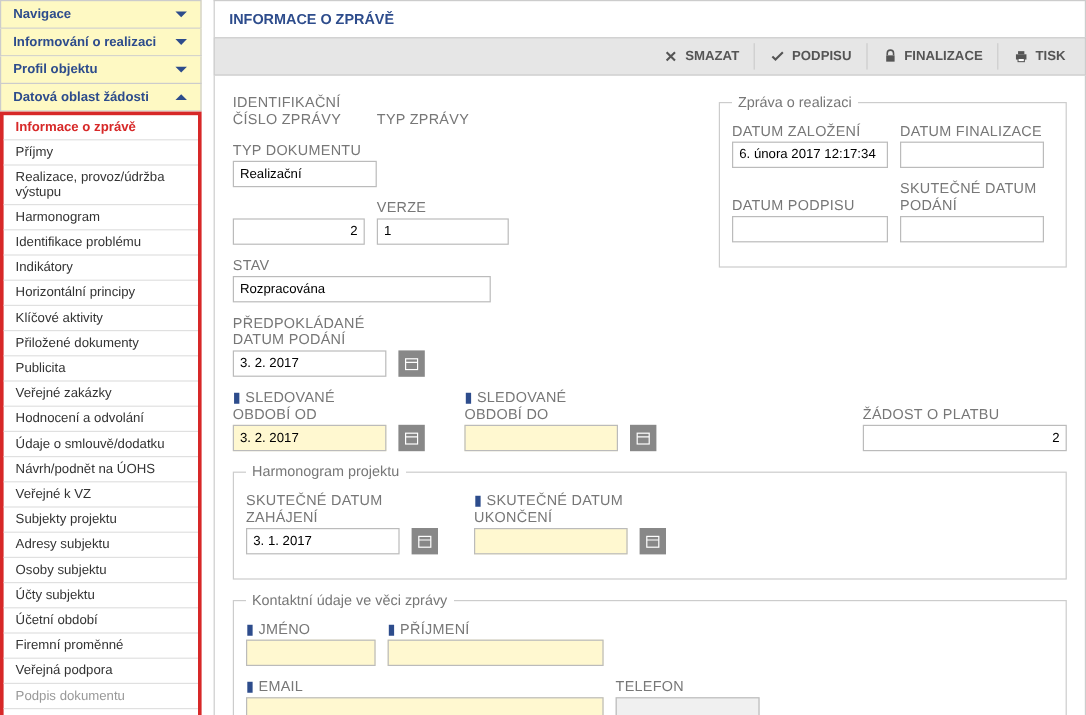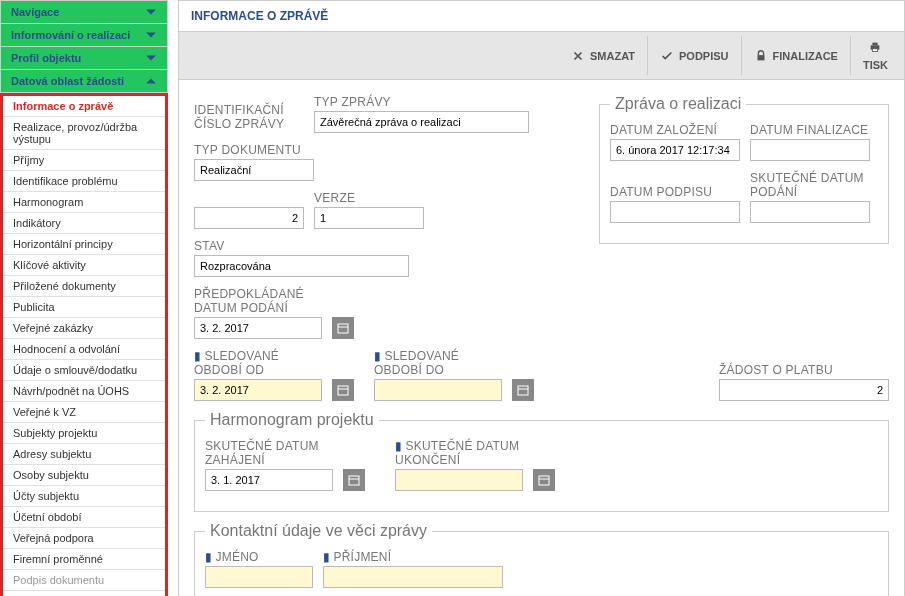--- a/index.html
+++ b/index.html
@@ -1,43 +1,43 @@
 <!DOCTYPE html>
 <html><head>
 <meta charset="utf-8">
 <style>
 * { margin: 0; padding: 0; box-sizing: border-box; }
 body { font-family: Arial, sans-serif; font-size: 11px; color: #333; background: #fff; }
 .layout { display: flex; width: 905px; }
 .sidebar { width: 168px; flex-shrink: 0; }
-.side-section { border: 1px solid #ccc; border-top: none; background: #22c55e; padding: 5px 10px; color: #2d4c8c; font-weight: bold; font-size: 11px; display: flex; justify-content: space-between; align-items: center; cursor: pointer; }
+.side-section { border: 1px solid #ccc; border-top: none; background: #fef9c3; padding: 5px 10px; color: #2d4c8c; font-weight: bold; font-size: 11px; display: flex; justify-content: space-between; align-items: center; cursor: pointer; }
 .side-section:first-child { border-top: 1px solid #ccc; }
 .chev { fill: #2d4c8c; }
 .menu-box { border: 3px solid #d72828; border-top: 3px solid #d72828; background: #fff; }
 .menu-item { padding: 4px 10px; font-size: 11px; border-bottom: 1px solid #e0e0e0; cursor: pointer; }
 .menu-item.active { color: #d72828; font-weight: bold; }
 .menu-item.disabled { color: #999; }
 .main { flex: 1; padding-left: 10px; }
 .page-header { color: #2d4c8c; font-weight: bold; font-size: 12px; padding: 8px 12px; border: 1px solid #ccc; border-bottom: none; }
 .toolbar { background: #e6e6e6; border: 1px solid #ccc; display: flex; padding: 4px; justify-content: flex-end; }
 .tool-btn { display: flex; align-items: center; gap: 5px; padding: 4px 12px; font-size: 11px; color: #555; cursor: pointer; border-right: 1px solid #ccc; font-weight: bold; }
-.tool-btn:last-child { border-right: none; flex-direction: column; }
+.tool-btn:last-child { border-right: none; }
 .tool-btn svg { width: 14px; height: 14px; fill: #555; }
 .content { border: 1px solid #ccc; border-top: none; padding: 15px; }
 .form-row { display: flex; gap: 10px; margin-bottom: 10px; align-items: flex-end; flex-wrap: wrap; }
 .field { display: flex; flex-direction: column; }
 .field label { font-size: 12px; color: #777; margin-bottom: 2px; text-transform: uppercase; letter-spacing: 0.02em; }
 .field label .req { color: #2d4c8c; }
 .field input { border: 1px solid #bbb; padding: 3px 5px; font-size: 11px; height: 22px; }
 .field input.yellow { background: #fff8d0; }
 .field input.gray { background: #f0f0f0; }
 .cal-btn { width: 22px; height: 22px; background: #888; display: inline-flex; align-items: center; justify-content: center; cursor: pointer; }
 .cal-btn svg { width: 12px; height: 12px; fill: #fff; }
 fieldset { border: 1px solid #ccc; padding: 10px; margin-bottom: 10px; }
-fieldset legend { font-size: 16px; color: #777; padding: 0 5px; }
+fieldset legend { font-size: 12px; color: #777; padding: 0 5px; }
 .top-row { display: flex; gap: 10px; align-items: flex-start; }
 .top-left { flex: 1; }
 </style>
 </head>
 <body>
 
 <div class="layout">
   <div class="sidebar">
     <div class="side-section">
       <span>Navigace</span>
@@ -58,41 +58,41 @@
         </svg>
     </div>
     <div class="side-section">
       <span>Datová oblast žádosti</span>
       <svg class="chev" width="12" height="12" viewBox="0 0 10 10">
           <path d="M1 7 L5 3 L9 7 Z"></path>
         </svg>
     </div>
     <div class="menu-box">
       <div class="menu-item active"><span>Informace o zprávě</span></div>
+      <div class="menu-item"><span>Příjmy</span></div>
       <div class="menu-item"><span>Realizace, provoz/údržba výstupu</span></div>
-      <div class="menu-item"><span>Příjmy</span></div>
+      <div class="menu-item"><span>Harmonogram</span></div>
       <div class="menu-item"><span>Identifikace problému</span></div>
-      <div class="menu-item"><span>Harmonogram</span></div>
       <div class="menu-item"><span>Indikátory</span></div>
       <div class="menu-item"><span>Horizontální principy</span></div>
       <div class="menu-item"><span>Klíčové aktivity</span></div>
       <div class="menu-item"><span>Přiložené dokumenty</span></div>
       <div class="menu-item"><span>Publicita</span></div>
       <div class="menu-item"><span>Veřejné zakázky</span></div>
       <div class="menu-item"><span>Hodnocení a odvolání</span></div>
       <div class="menu-item"><span>Údaje o smlouvě/dodatku</span></div>
       <div class="menu-item"><span>Návrh/podnět na ÚOHS</span></div>
       <div class="menu-item"><span>Veřejné k VZ</span></div>
       <div class="menu-item"><span>Subjekty projektu</span></div>
       <div class="menu-item"><span>Adresy subjektu</span></div>
       <div class="menu-item"><span>Osoby subjektu</span></div>
       <div class="menu-item"><span>Účty subjektu</span></div>
       <div class="menu-item"><span>Účetní období</span></div>
+      <div class="menu-item"><span>Firemní proměnné</span></div>
       <div class="menu-item"><span>Veřejná podpora</span></div>
-      <div class="menu-item"><span>Firemní proměnné</span></div>
       <div class="menu-item disabled"><span>Podpis dokumentu</span></div>
       <div class="menu-item"><span>Kontroly</span></div>
     </div>
   </div>
 
   <div class="main">
     <div class="page-header">INFORMACE O ZPRÁVĚ</div>
     <div class="toolbar">
       <div class="tool-btn">
         <svg viewBox="0 0 16 16">
@@ -125,21 +125,20 @@
 
     <div class="content">
       <div class="top-row">
         <div class="top-left">
           <div class="form-row">
             <div class="field" style="width:110px">
               <label>IDENTIFIKAČNÍ ČÍSLO ZPRÁVY</label>
             </div>
             <div class="field" style="width:215px">
               <label>TYP ZPRÁVY</label>
-              <input value="Závěrečná zpráva o realizaci" style="">
             </div>
             <div class="field" style="width:120px">
               <label>TYP DOKUMENTU</label>
               <input value="Realizační" style="">
             </div>
           </div>
           <div class="form-row">
             <div class="field" style="width:110px">
               <input style="text-align: right;" value="2">
             </div>
@@ -194,21 +193,21 @@
         <div class="field" style="width:128px">
           <label><span class="req">▮</span> <span>SLEDOVANÉ OBDOBÍ OD</span></label>
           <input class="yellow" value="3. 2. 2017" style="">
         </div>
         <span class="cal-btn">
             <svg viewBox="0 0 12 12">
               <rect x="1" y="2" width="10" height="9" fill="none" stroke="#fff"></rect>
               <line x1="1" y1="5" x2="11" y2="5" stroke="#fff"></line>
             </svg>
           </span>
-        <div class="field" style="width:128px;margin-left:10px">
+        <div class="field" style="width:128px;margin-left:23px">
           <label><span class="req">▮</span> <span>SLEDOVANÉ OBDOBÍ DO</span></label>
           <input class="yellow" value="" style="">
         </div>
         <span class="cal-btn">
             <svg viewBox="0 0 12 12">
               <rect x="1" y="2" width="10" height="9" fill="none" stroke="#fff"></rect>
               <line x1="1" y1="5" x2="11" y2="5" stroke="#fff"></line>
             </svg>
           </span>
         <div style="flex:1"></div>

